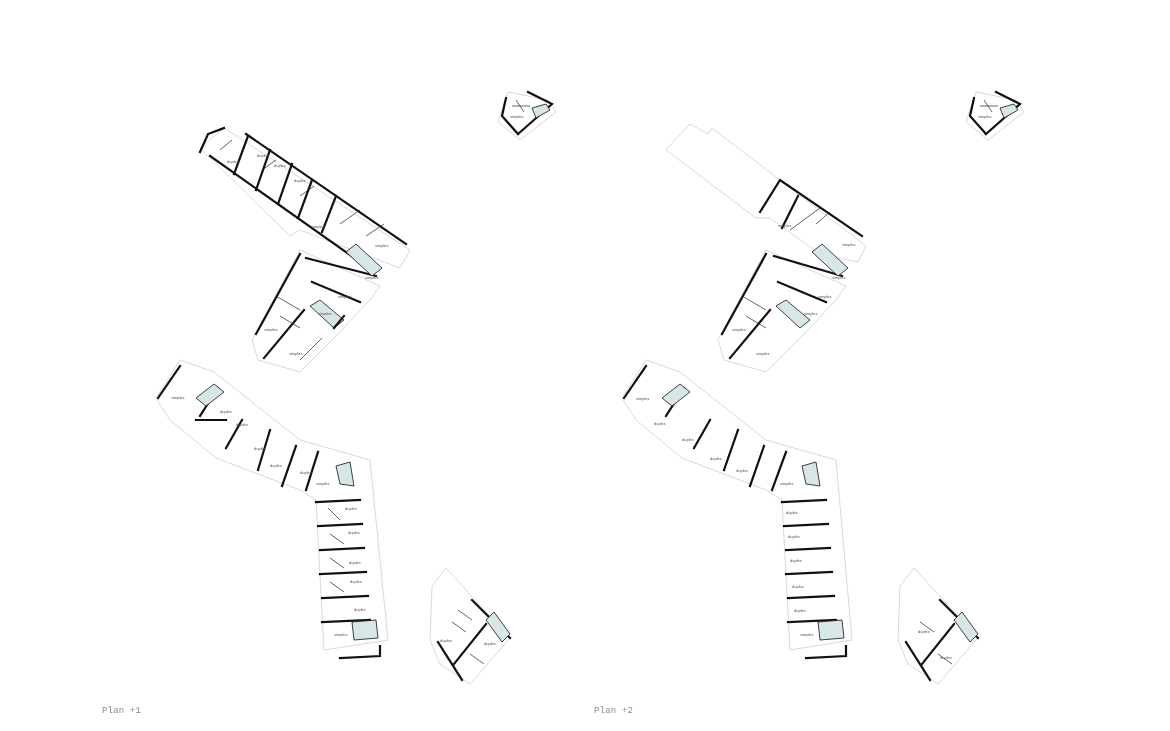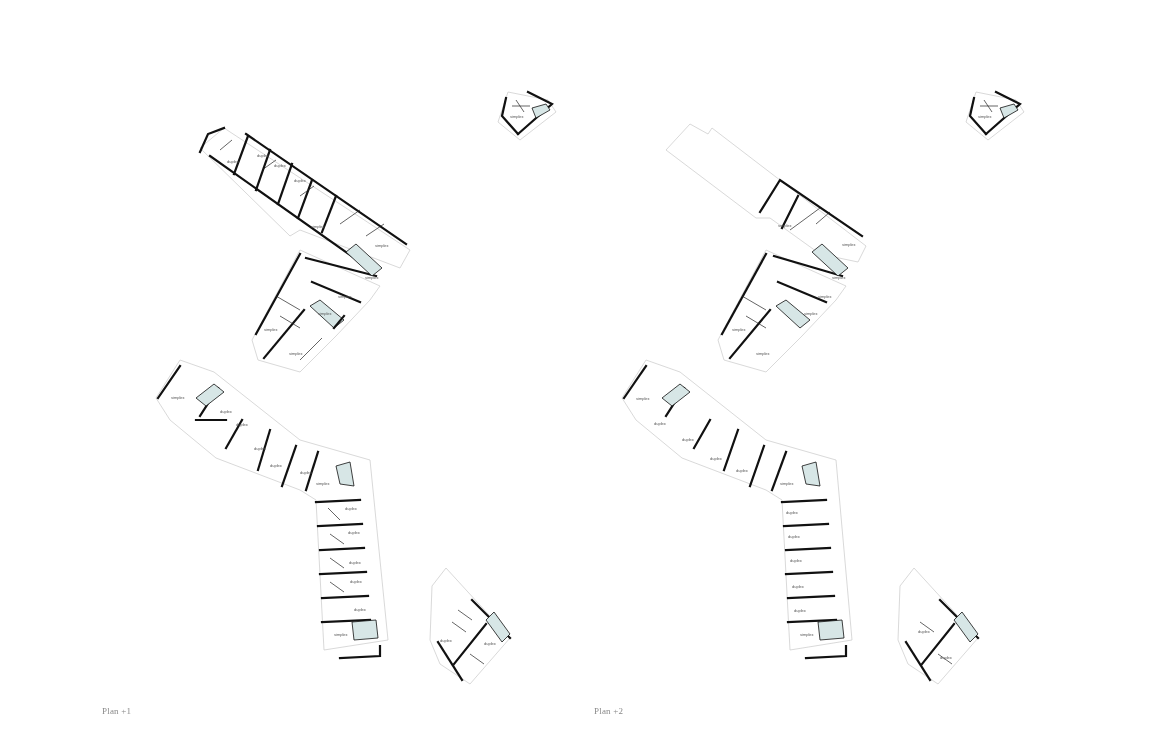--- a/index.html
+++ b/index.html
@@ -1,20 +1,20 @@
 <!DOCTYPE html>
 <html><head>
 <meta charset="utf-8">
 <style>
   html, body { margin: 0; padding: 0; background: #ffffff; }
   body { width: 1170px; height: 731px; position: relative; overflow: hidden;
          font-family: "Liberation Sans", sans-serif; }
   .plan-svg { position: absolute; left: 0; top: 0; width: 1170px; height: 731px; }
   .plan-caption { position: absolute; font-size: 9px; color: #8a8a8a;
-                  font-family: Liberation Serif, serif; letter-spacing: 0.2px; }
+                  font-family: Liberation Mono, monospace; letter-spacing: 0.2px; }
   .lbl { font-family: "Liberation Sans", sans-serif; font-size: 4px; fill: #555; }
   .w { stroke: #111; stroke-width: 2.2; fill: none; stroke-linecap: square; }
   .wt { stroke: #222; stroke-width: 0.7; fill: none; }
   .out { stroke: #cfcfcf; stroke-width: 0.8; fill: none; }
   .core { fill: #d7e6e6; stroke: #111; stroke-width: 0.8; }
 </style>
 </head>
 <body>
 
 <svg class="plan-svg" viewBox="0 0 1170 731" xmlns="http://www.w3.org/2000/svg">

